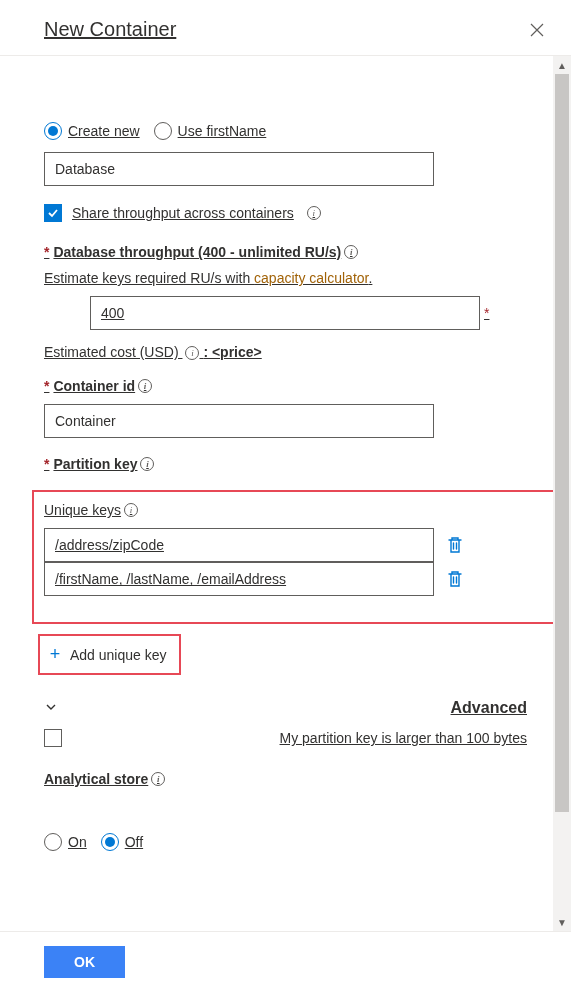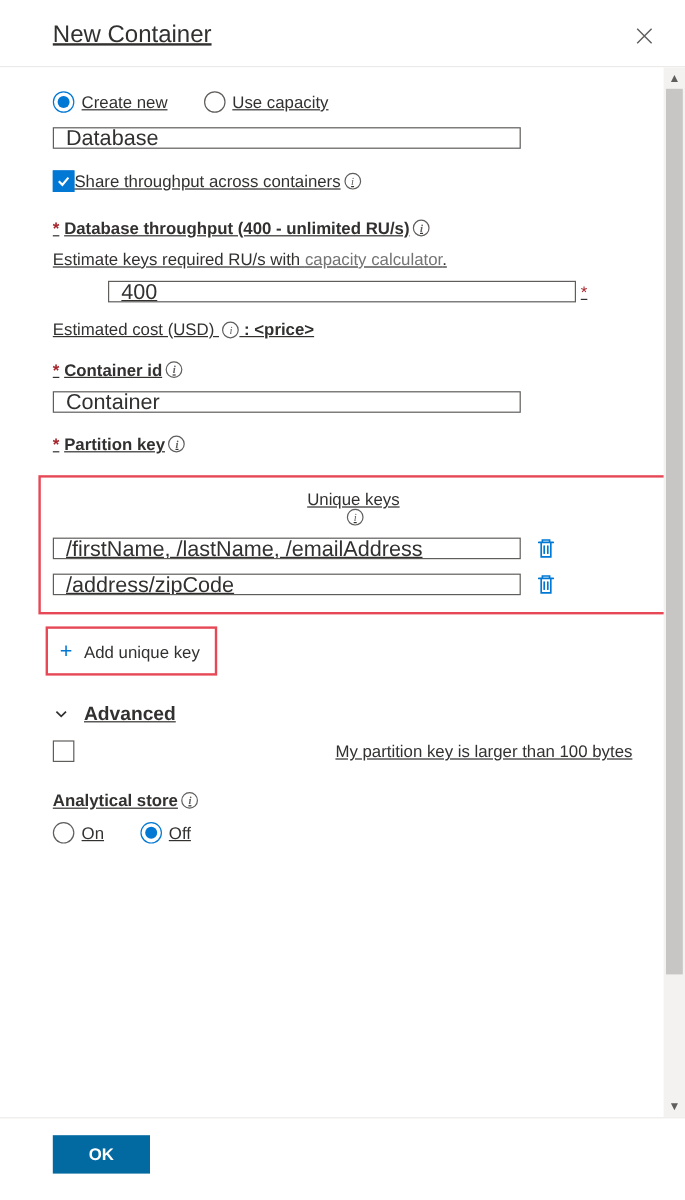--- a/index.html
+++ b/index.html
@@ -75,22 +75,23 @@
       position: absolute;
       top: 0;
       left: 2px;
       right: 2px;
       height: 88%;
       background: #c8c6c4;
       cursor: pointer;
     }
     .radio-row {
       display: flex;
-      gap: 30px;
+      gap: 14px;
       margin-bottom: 12px;
+      margin-top: 46px;
     }
     .radio-opt {
       display: flex;
       align-items: center;
       gap: 6px;
       cursor: pointer;
     }
     .radio-circle {
       width: 18px;
       height: 18px;
@@ -105,31 +106,31 @@
     }
     .radio-dot {
       width: 10px;
       height: 10px;
       border-radius: 50%;
       background: #0078d4;
     }
     .text-input {
       width: 100%;
       max-width: 390px;
-      height: 18px;
+      height: 34px;
       border: 1px solid #605e5c;
       padding: 0 10px;
-      font-size: 18px;
+      font-size: 14px;
       font-family: inherit;
       color: #323130;
     }
     .check-row {
       display: flex;
       align-items: center;
-      gap: 0;
+      gap: 10px;
       margin: 18px 0 22px 0;
     }
     .checkbox {
       width: 18px;
       height: 18px;
       border: 1px solid #605e5c;
       display: flex;
       align-items: center;
       justify-content: center;
       cursor: pointer;
@@ -161,26 +162,25 @@
       font-weight: 600;
       margin-bottom: 10px;
       display: flex;
       align-items: center;
     }
     .label-lite {
       font-weight: 400;
       margin-bottom: 10px;
       display: flex;
       align-items: center;
-      flex-direction: column;
     }
     .req { color: #a4262c; margin-right: 4px; }
     .section { margin-bottom: 18px; }
     .estimate-line { margin: 10px 0 10px 0; }
-    .link { color: #737373; cursor: pointer; }
+    .link { color: #a16207; cursor: pointer; }
     .input-row { display: flex; align-items: center; gap: 4px; padding-left: 46px; }
     .req-outside { color: #a4262c; }
     .cost-line { margin: 14px 0 18px 0; }
     .unique-box {
       border: 2px solid #e74856;
       padding: 10px 10px 14px 10px;
       margin-left: -12px;
       margin-right: -30px;
       margin-bottom: 10px;
     }
@@ -219,38 +219,39 @@
       font-weight: 300;
       width: 18px;
       text-align: center;
     }
     .advanced-row {
       display: flex;
       align-items: center;
       gap: 12px;
       margin-bottom: 12px;
       cursor: pointer;
+      justify-content: space-between;
     }
     .chevron {
       display: inline-block;
     }
     .advanced-label { font-size: 16px; font-weight: 600; }
     .larger-row {
       display: flex;
       align-items: center;
       gap: 8px;
       margin-bottom: 24px;
       justify-content: space-between;
     }
     .footer {
       padding: 14px 44px 22px 44px;
       border-top: 1px solid #edebe9;
     }
     .ok-btn {
-      background: #0369a1;
+      background: #3b82f6;
       color: #fff;
       border: none;
       padding: 8px 30px;
       font-size: 14px;
       font-weight: 600;
       cursor: pointer;
       font-family: inherit;
     }
   </style>
 </head>
@@ -271,21 +272,21 @@
 
       <div class="radio-row">
         <div class="radio-opt">
           <div class="radio-circle checked">
               <div class="radio-dot"></div>
             </div>
           <span>Create new</span>
         </div>
         <div class="radio-opt">
           <div class="radio-circle"></div>
-          <span>Use capacity</span>
+          <span>Use firstName</span>
         </div>
       </div>
 
       <input class="text-input" value="Database" style="">
 
       <div class="check-row">
         <div class="checkbox checked">
           <svg class="checkmark" width="12" height="12" viewBox="0 0 12 12">
               <path d="M2 6 L5 9 L10 3" stroke="#fff" stroke-width="1.8" fill="none"></path>
             </svg>
@@ -328,30 +329,30 @@
           <span>Partition key</span>
           <span class="info-icon">i</span>
         </div>
       </div>
 
       <div class="unique-box">
         <div class="label-lite">
           <span>Unique keys</span>
           <span class="info-icon">i</span>
         </div>
-        <div class="unique-row">
-          <input class="text-input" value="/firstName, /lastName, /emailAddress" style="">
+        <div class="unique-row" style="margin-bottom:0">
+          <input class="text-input" value="/address/zipCode" style="">
           <div class="trash-btn">
             <svg width="16" height="18" viewBox="0 0 16 18">
                 <path d="M2 4 h12 M5 4 V2 h6 v2 M4 4 v12 h8 V4 M6.5 7 v6 M9.5 7 v6" stroke="#0078d4" stroke-width="1.4" fill="none" stroke-linecap="round"></path>
               </svg>
           </div>
         </div>
-        <div class="unique-row" style="margin-bottom:0">
-          <input class="text-input" value="/address/zipCode" style="">
+        <div class="unique-row">
+          <input class="text-input" value="/firstName, /lastName, /emailAddress" style="">
           <div class="trash-btn">
             <svg width="16" height="18" viewBox="0 0 16 18">
                 <path d="M2 4 h12 M5 4 V2 h6 v2 M4 4 v12 h8 V4 M6.5 7 v6 M9.5 7 v6" stroke="#0078d4" stroke-width="1.4" fill="none" stroke-linecap="round"></path>
               </svg>
           </div>
         </div>
       </div>
 
       <div class="add-unique-box">
         <div class="add-unique-btn">

